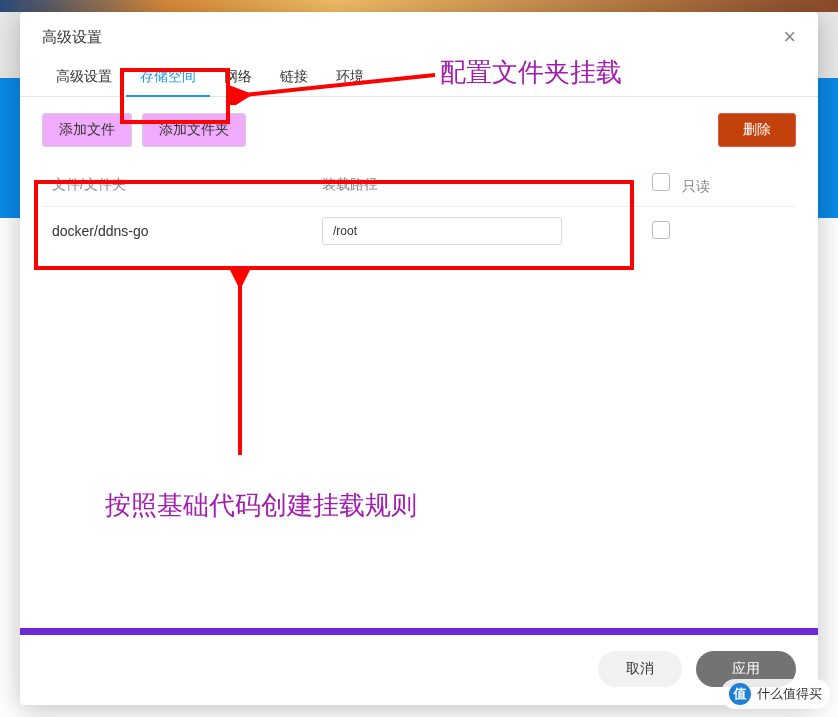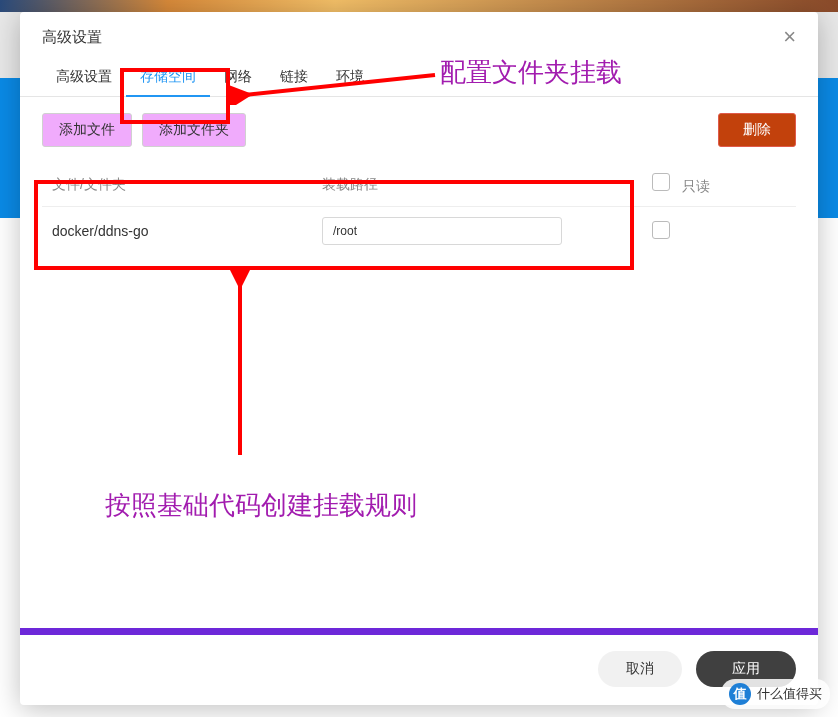--- a/index.html
+++ b/index.html
@@ -75,21 +75,21 @@
     }
     .footer {
       display: flex; gap: 14px; justify-content: flex-end;
       padding: 16px 22px 18px; border-top: 7px solid #6d28d9;
     }
     .btn-cancel {
       background: #f1f1f1; border-radius: 20px; border: none;
       padding: 9px 28px; font-size: 14px; color: #333; cursor: pointer;
     }
     .btn-apply {
-      background: #404040; border-radius: 20px; border: none;
+      background: #737373; border-radius: 20px; border: none;
       padding: 9px 36px; font-size: 14px; color: #fff; cursor: pointer;
     }
     
     .anno-box { position: absolute; border: 4px solid #ff0000; pointer-events: none; }
     .anno-text { position: absolute; color: #a21caf; font-size: 26px; pointer-events: none; font-weight: 400; }
     .anno-arrow { position: absolute; pointer-events: none; }
     
     .watermark {
       position: absolute; right: 8px; bottom: 8px;
       display: flex; align-items: center; gap: 6px;

